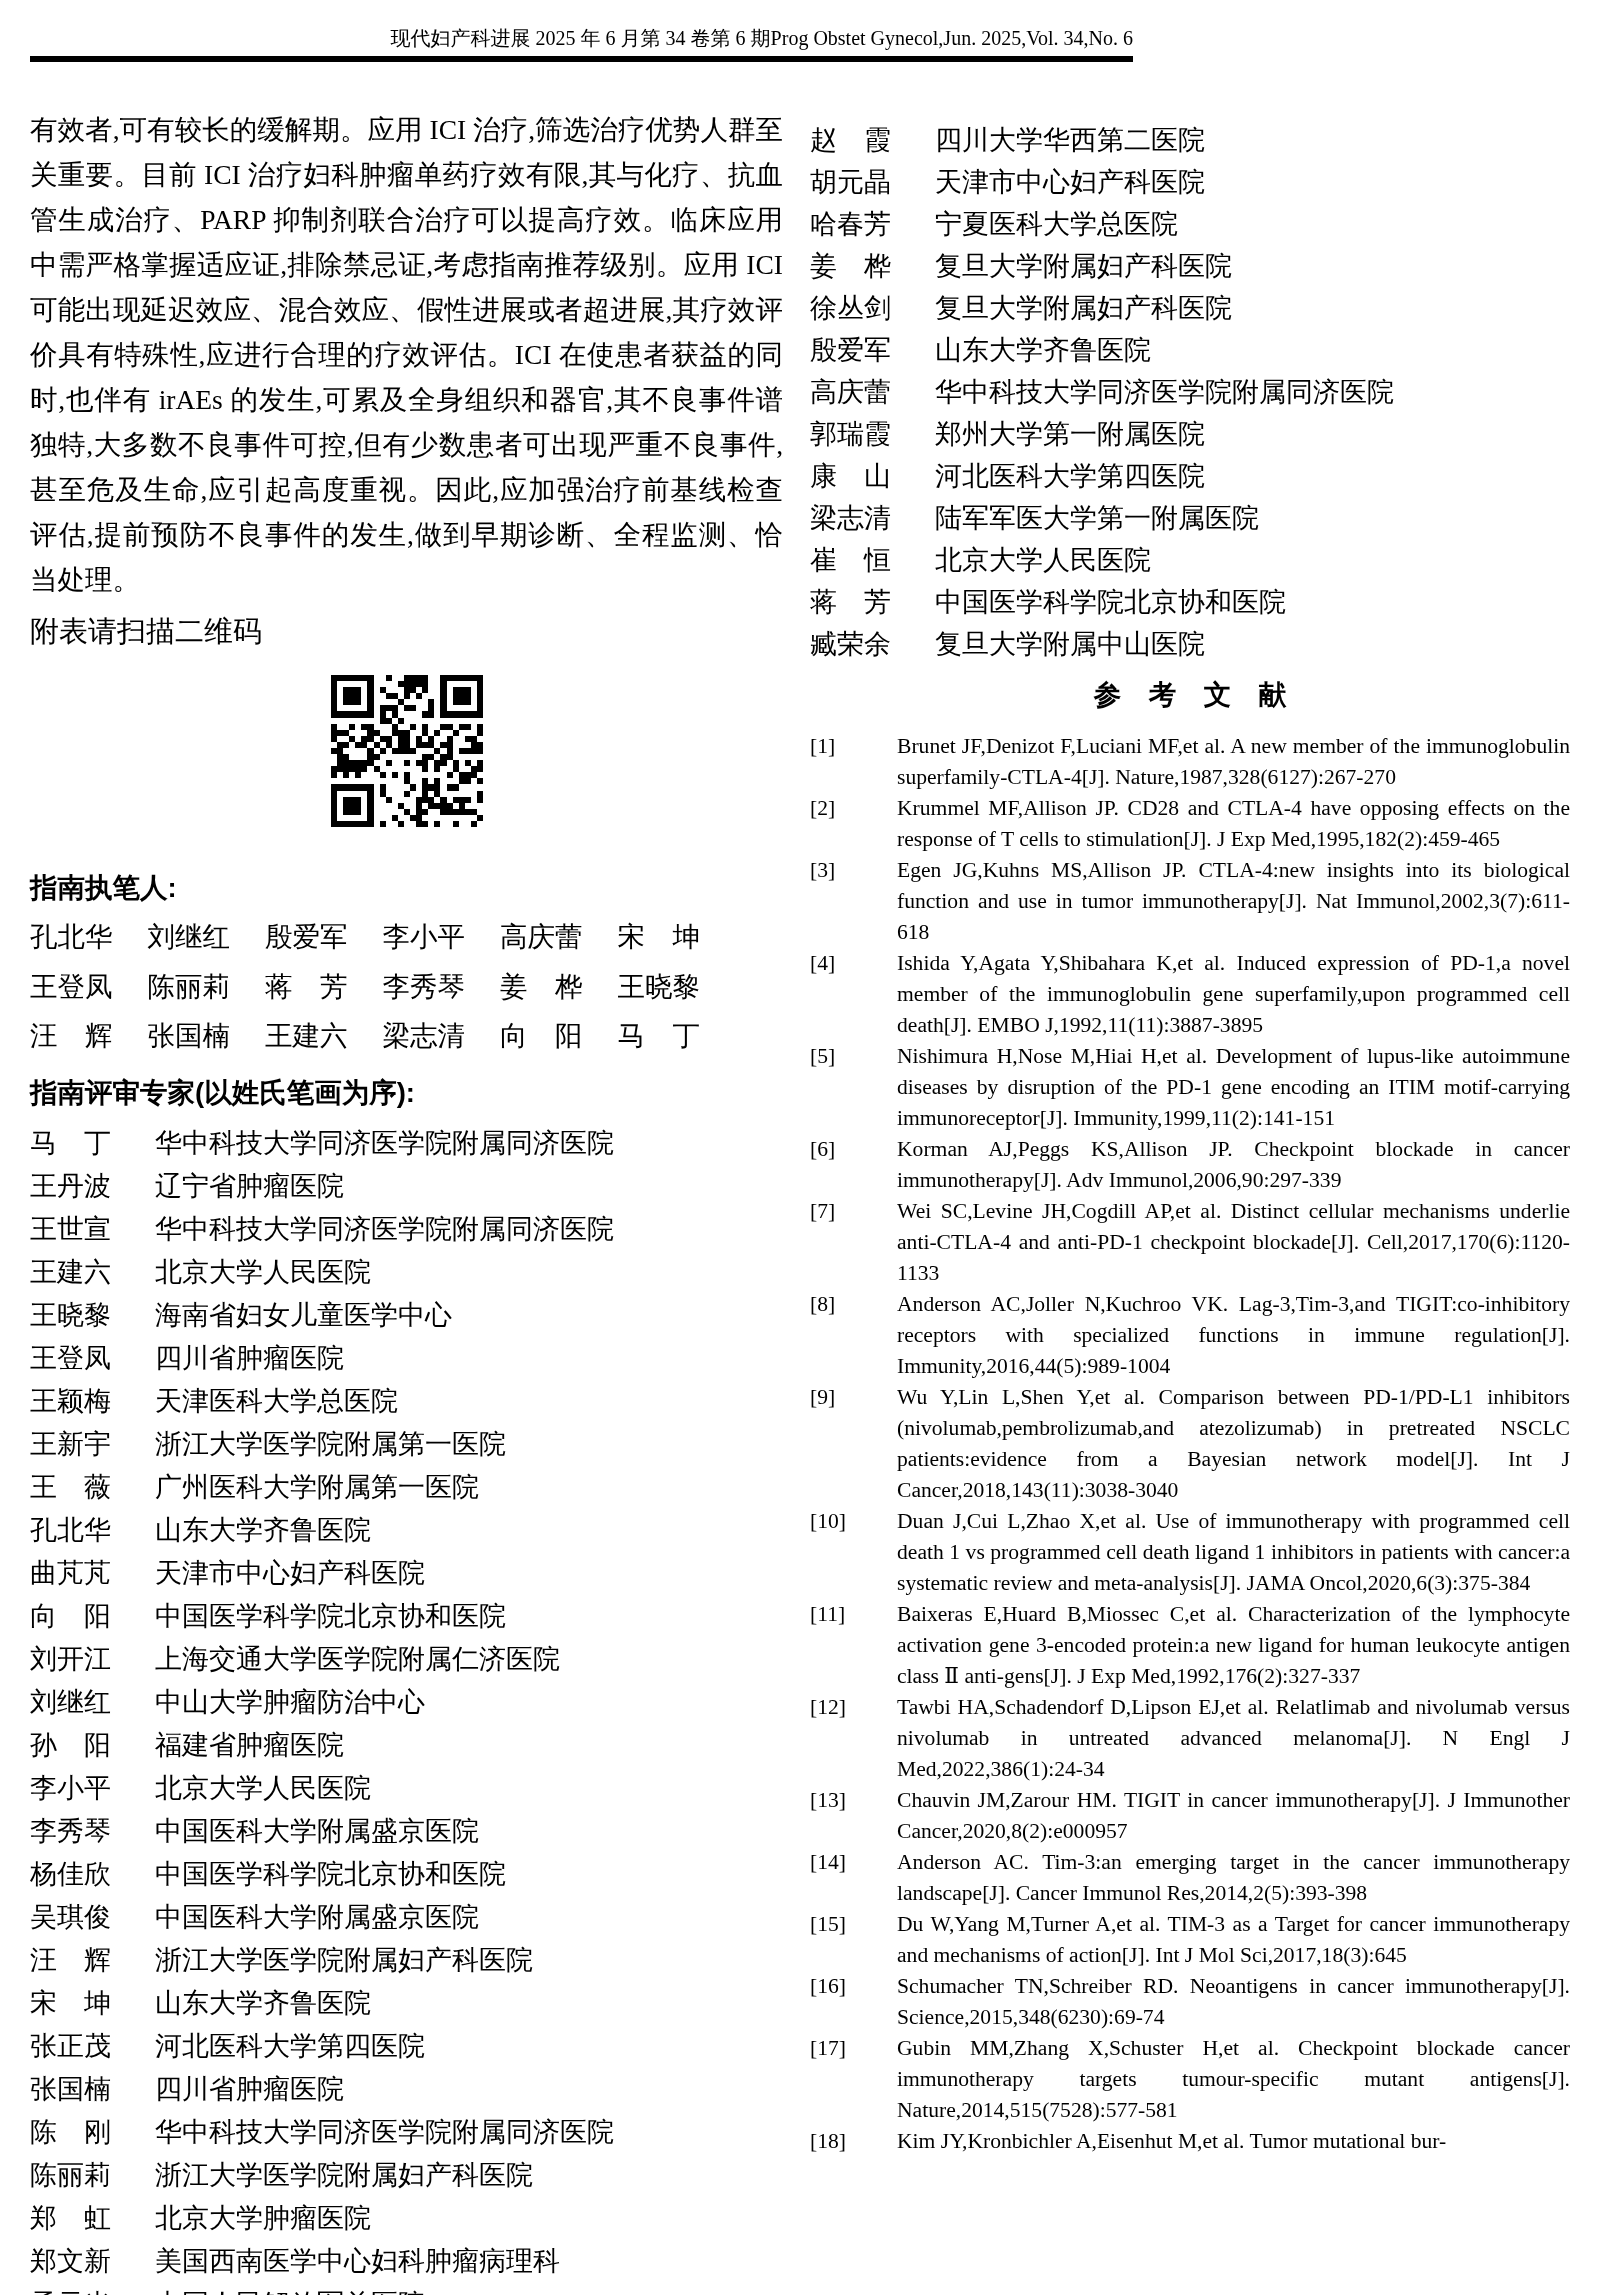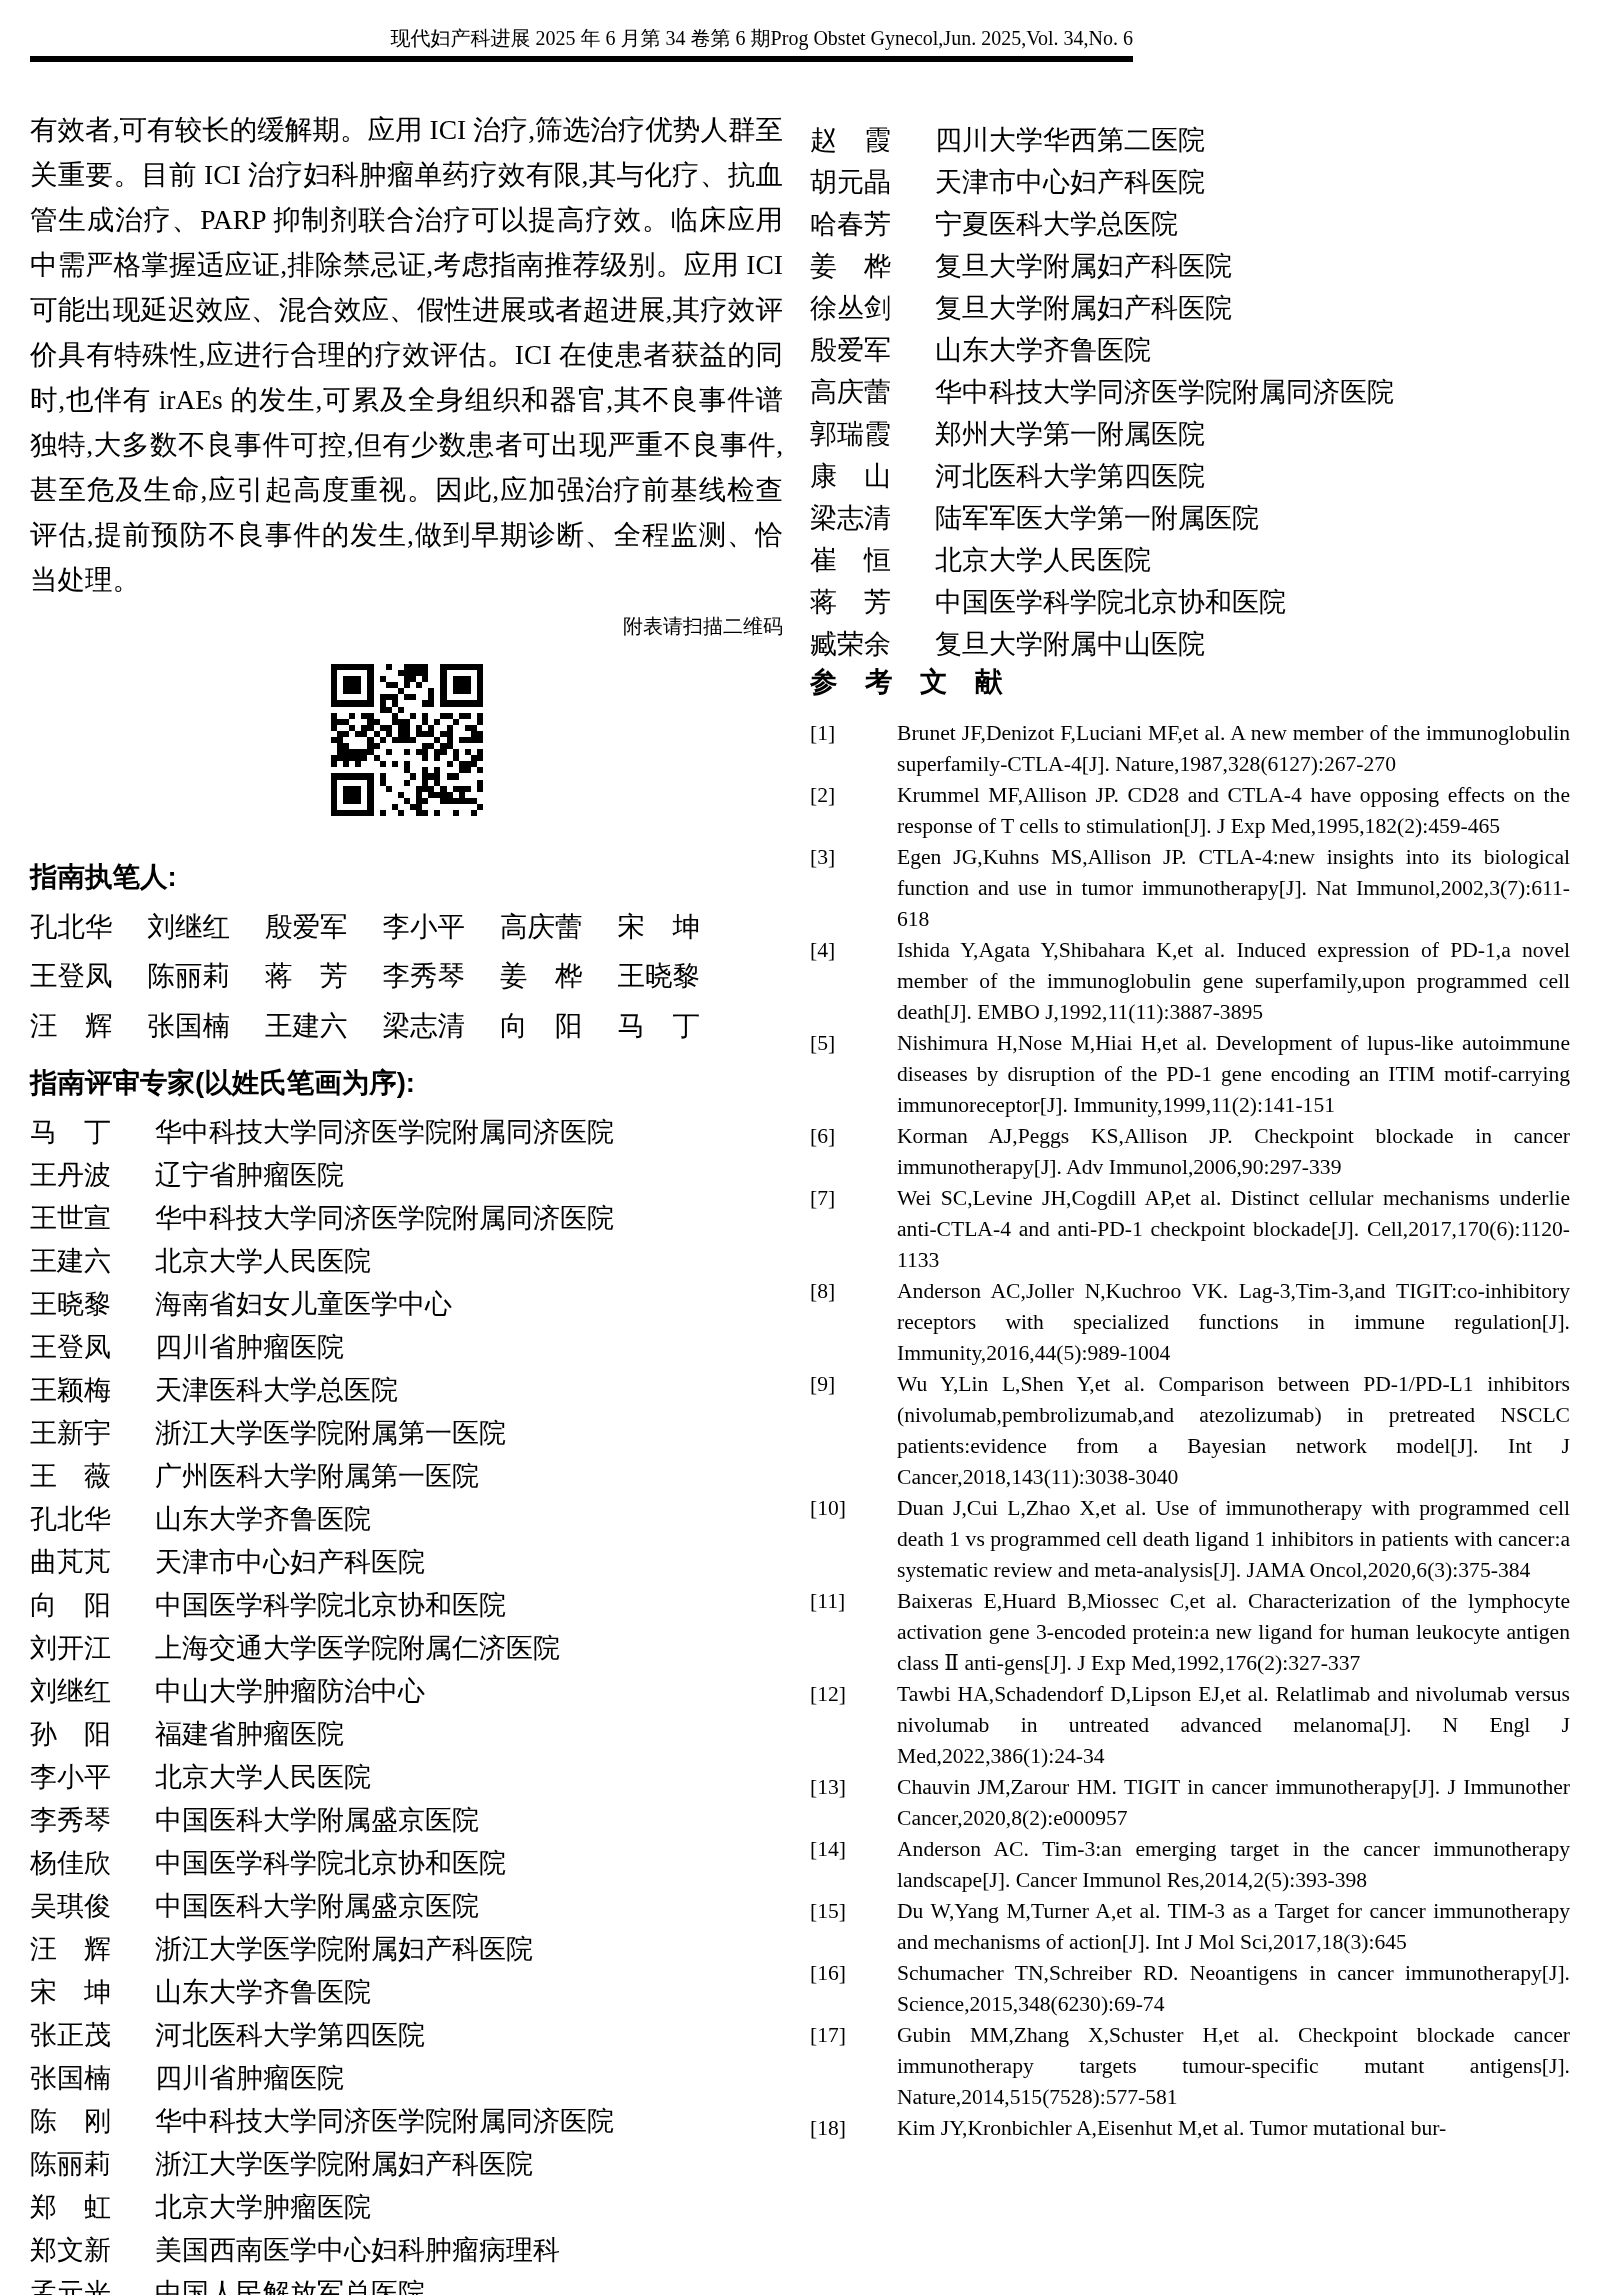--- a/index.html
+++ b/index.html
@@ -19,21 +19,21 @@
 
   
   .col { position:absolute; top:107px; }
   .col-left  { left:30px;  width:753px; }
   .col-right { left:810px; width:760px; }
 
   
   .para { font-size:27.5px; line-height:45px; text-align:justify; text-justify:inter-ideograph; }
 
   
-  .qr-caption { margin-top:12px; text-align:right; font-size:20px; line-height:1.2; }
+  .qr-caption { margin-top:12px; text-align:left; font-size:29px; line-height:1.2; }
   .qr-wrap { margin-top:26px; display:flex; justify-content:center; }
   .qr { width:152px; height:152px; }
   .qr svg { display:block; width:100%; height:100%; }
 
   
   .sec-heading { margin-top:44px; font-family:"Liberation Sans","DejaVu Sans",sans-serif;
                  font-weight:700; font-size:27.5px; line-height:1.2; }
   .experts-heading { margin-top:24px; }
 
   
@@ -42,21 +42,21 @@
                 font-size:27.5px; line-height:1.2; margin-top:16.5px; }
 
   
   .expert-list { margin-top:12px; }
   .expert-row { display:flex; align-items:center; font-size:27px; height:43px; }
   .expert-list-right .expert-row { height:42px; }
   .expert-name { flex:none; width:88px; white-space:nowrap; }
   .expert-affiliation { margin-left:37px; white-space:nowrap; }
 
   
-  .refs-heading { text-align:left;
+  .refs-heading { margin-top:13px; text-align:center;
                   font-family:"Liberation Sans","DejaVu Sans",sans-serif;
                   font-weight:700; font-size:27.5px; line-height:1.2; }
   .ref-list { margin-top:20px; }
   .ref { position:relative; padding-left:87px; font-size:21.6px; line-height:31px;
          text-align:justify; }
   .ref-num { position:absolute; left:0; top:0; }
 </style>
 </head>
 <body>
 

